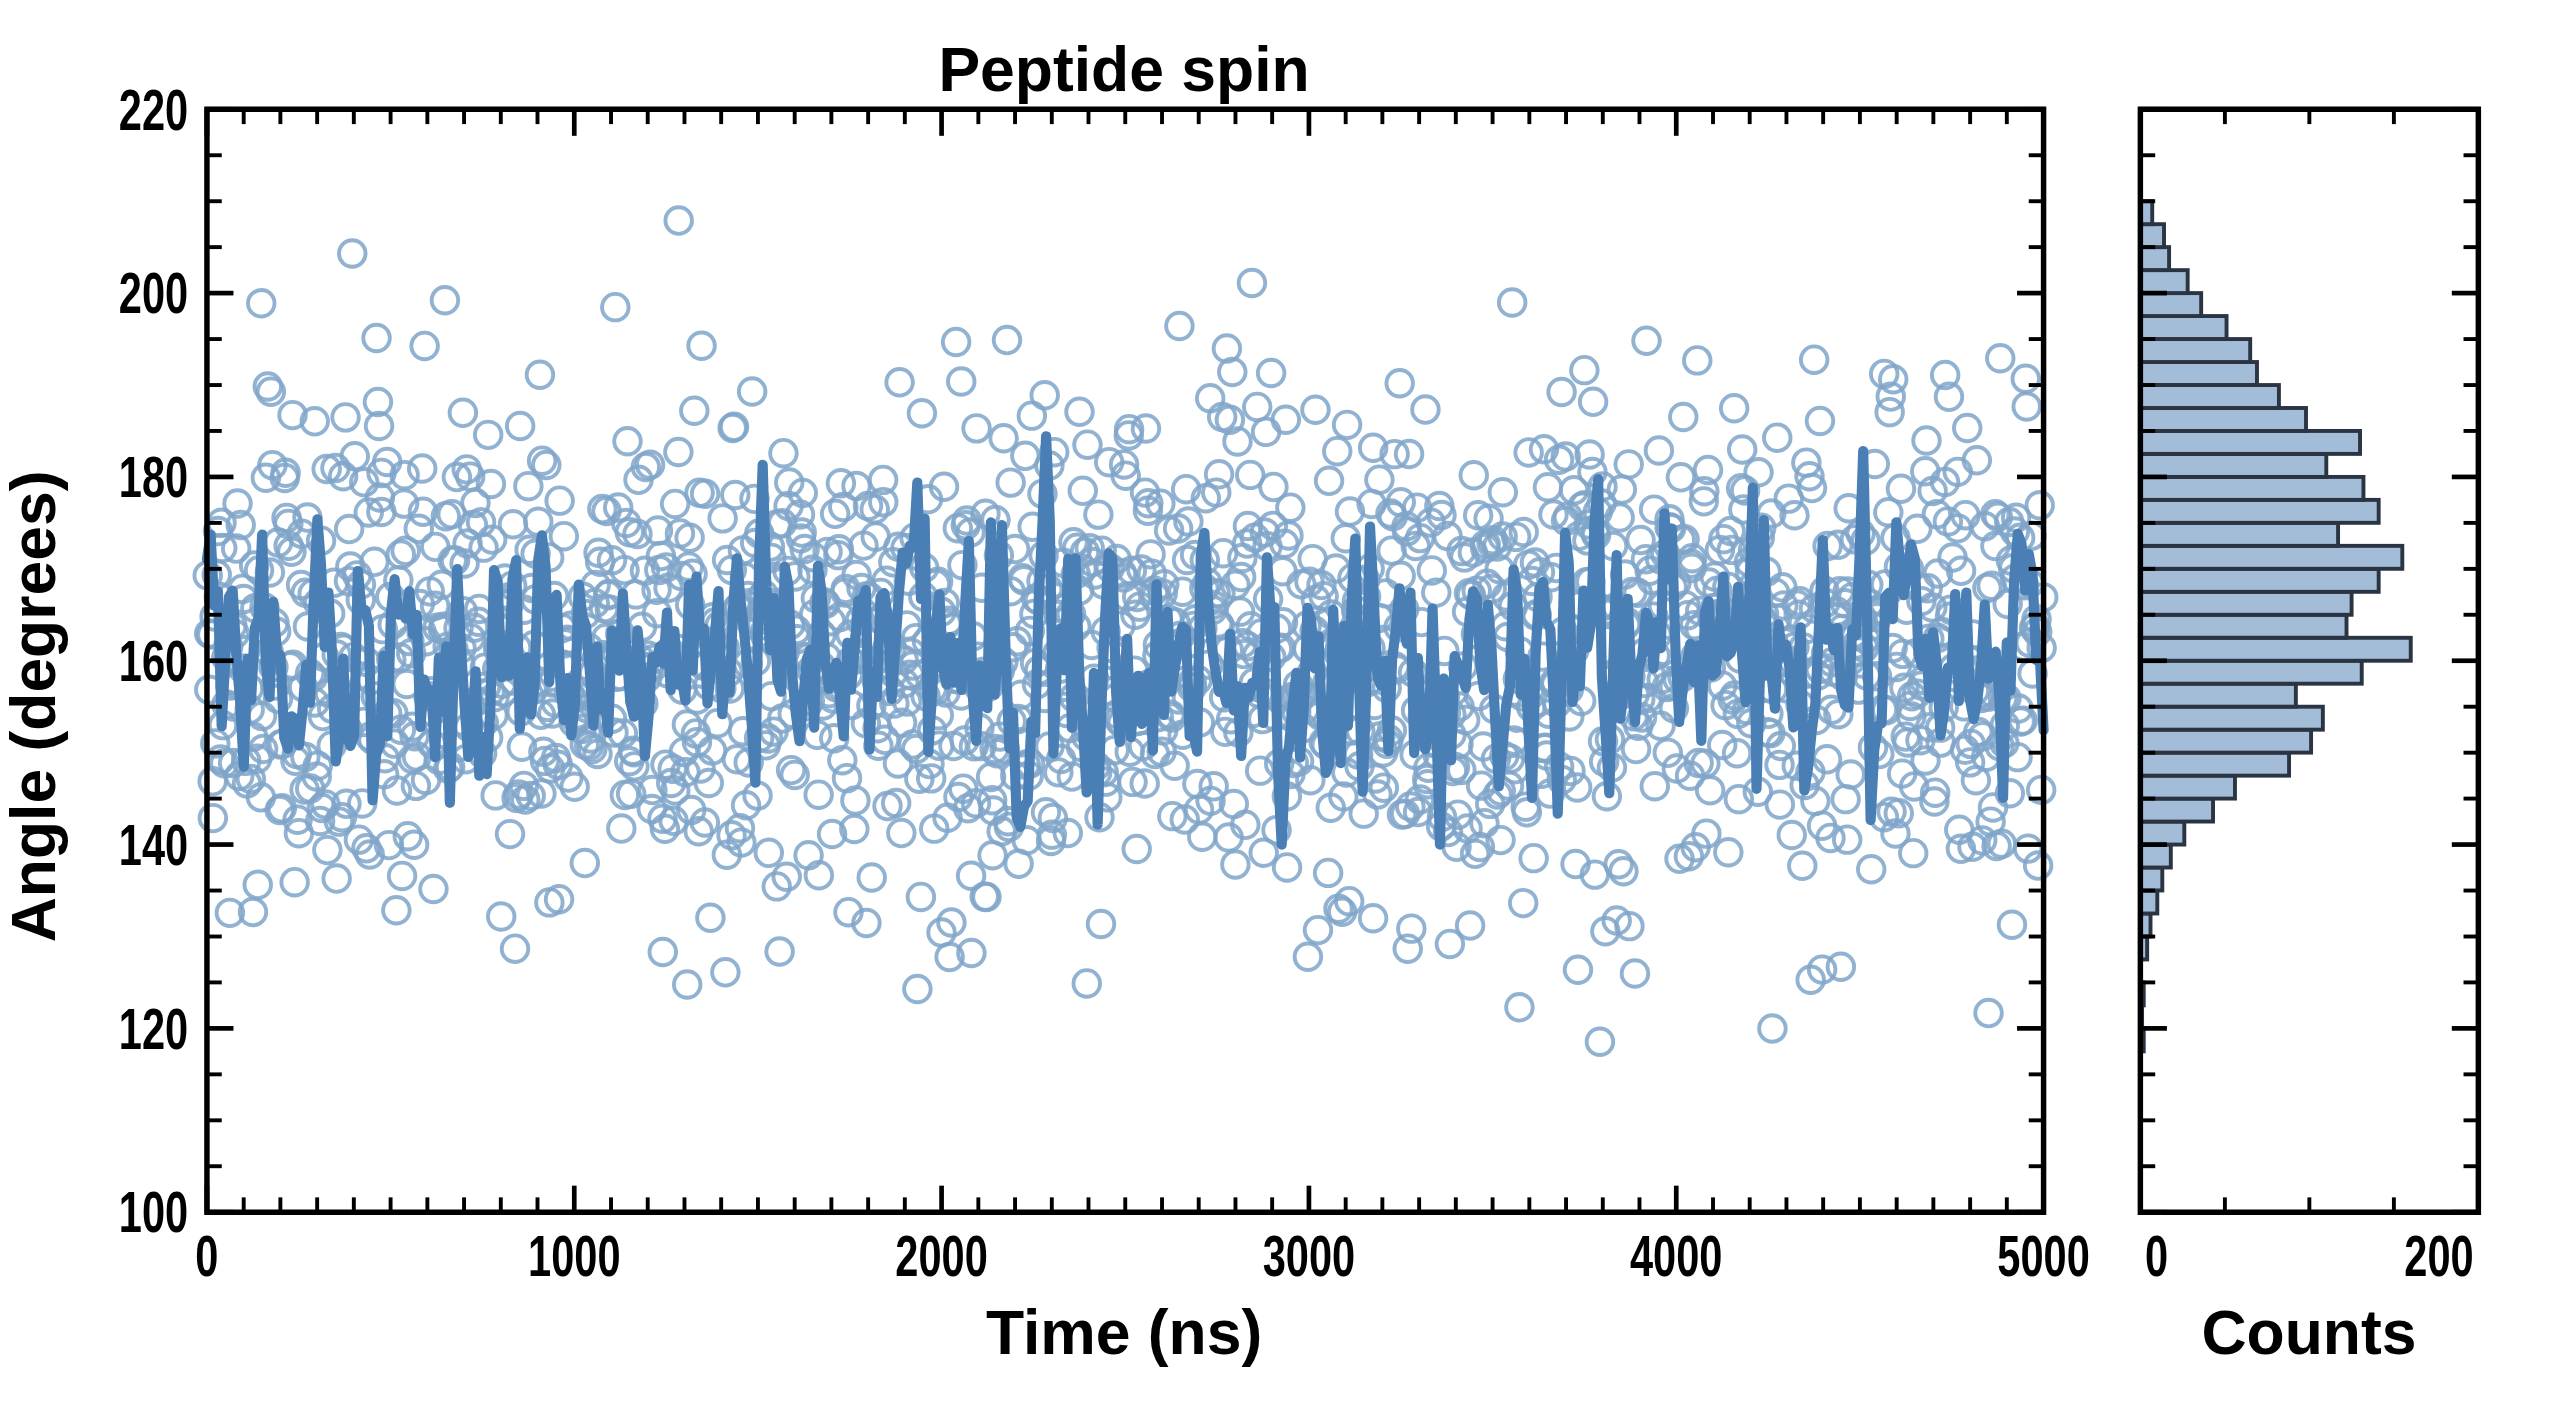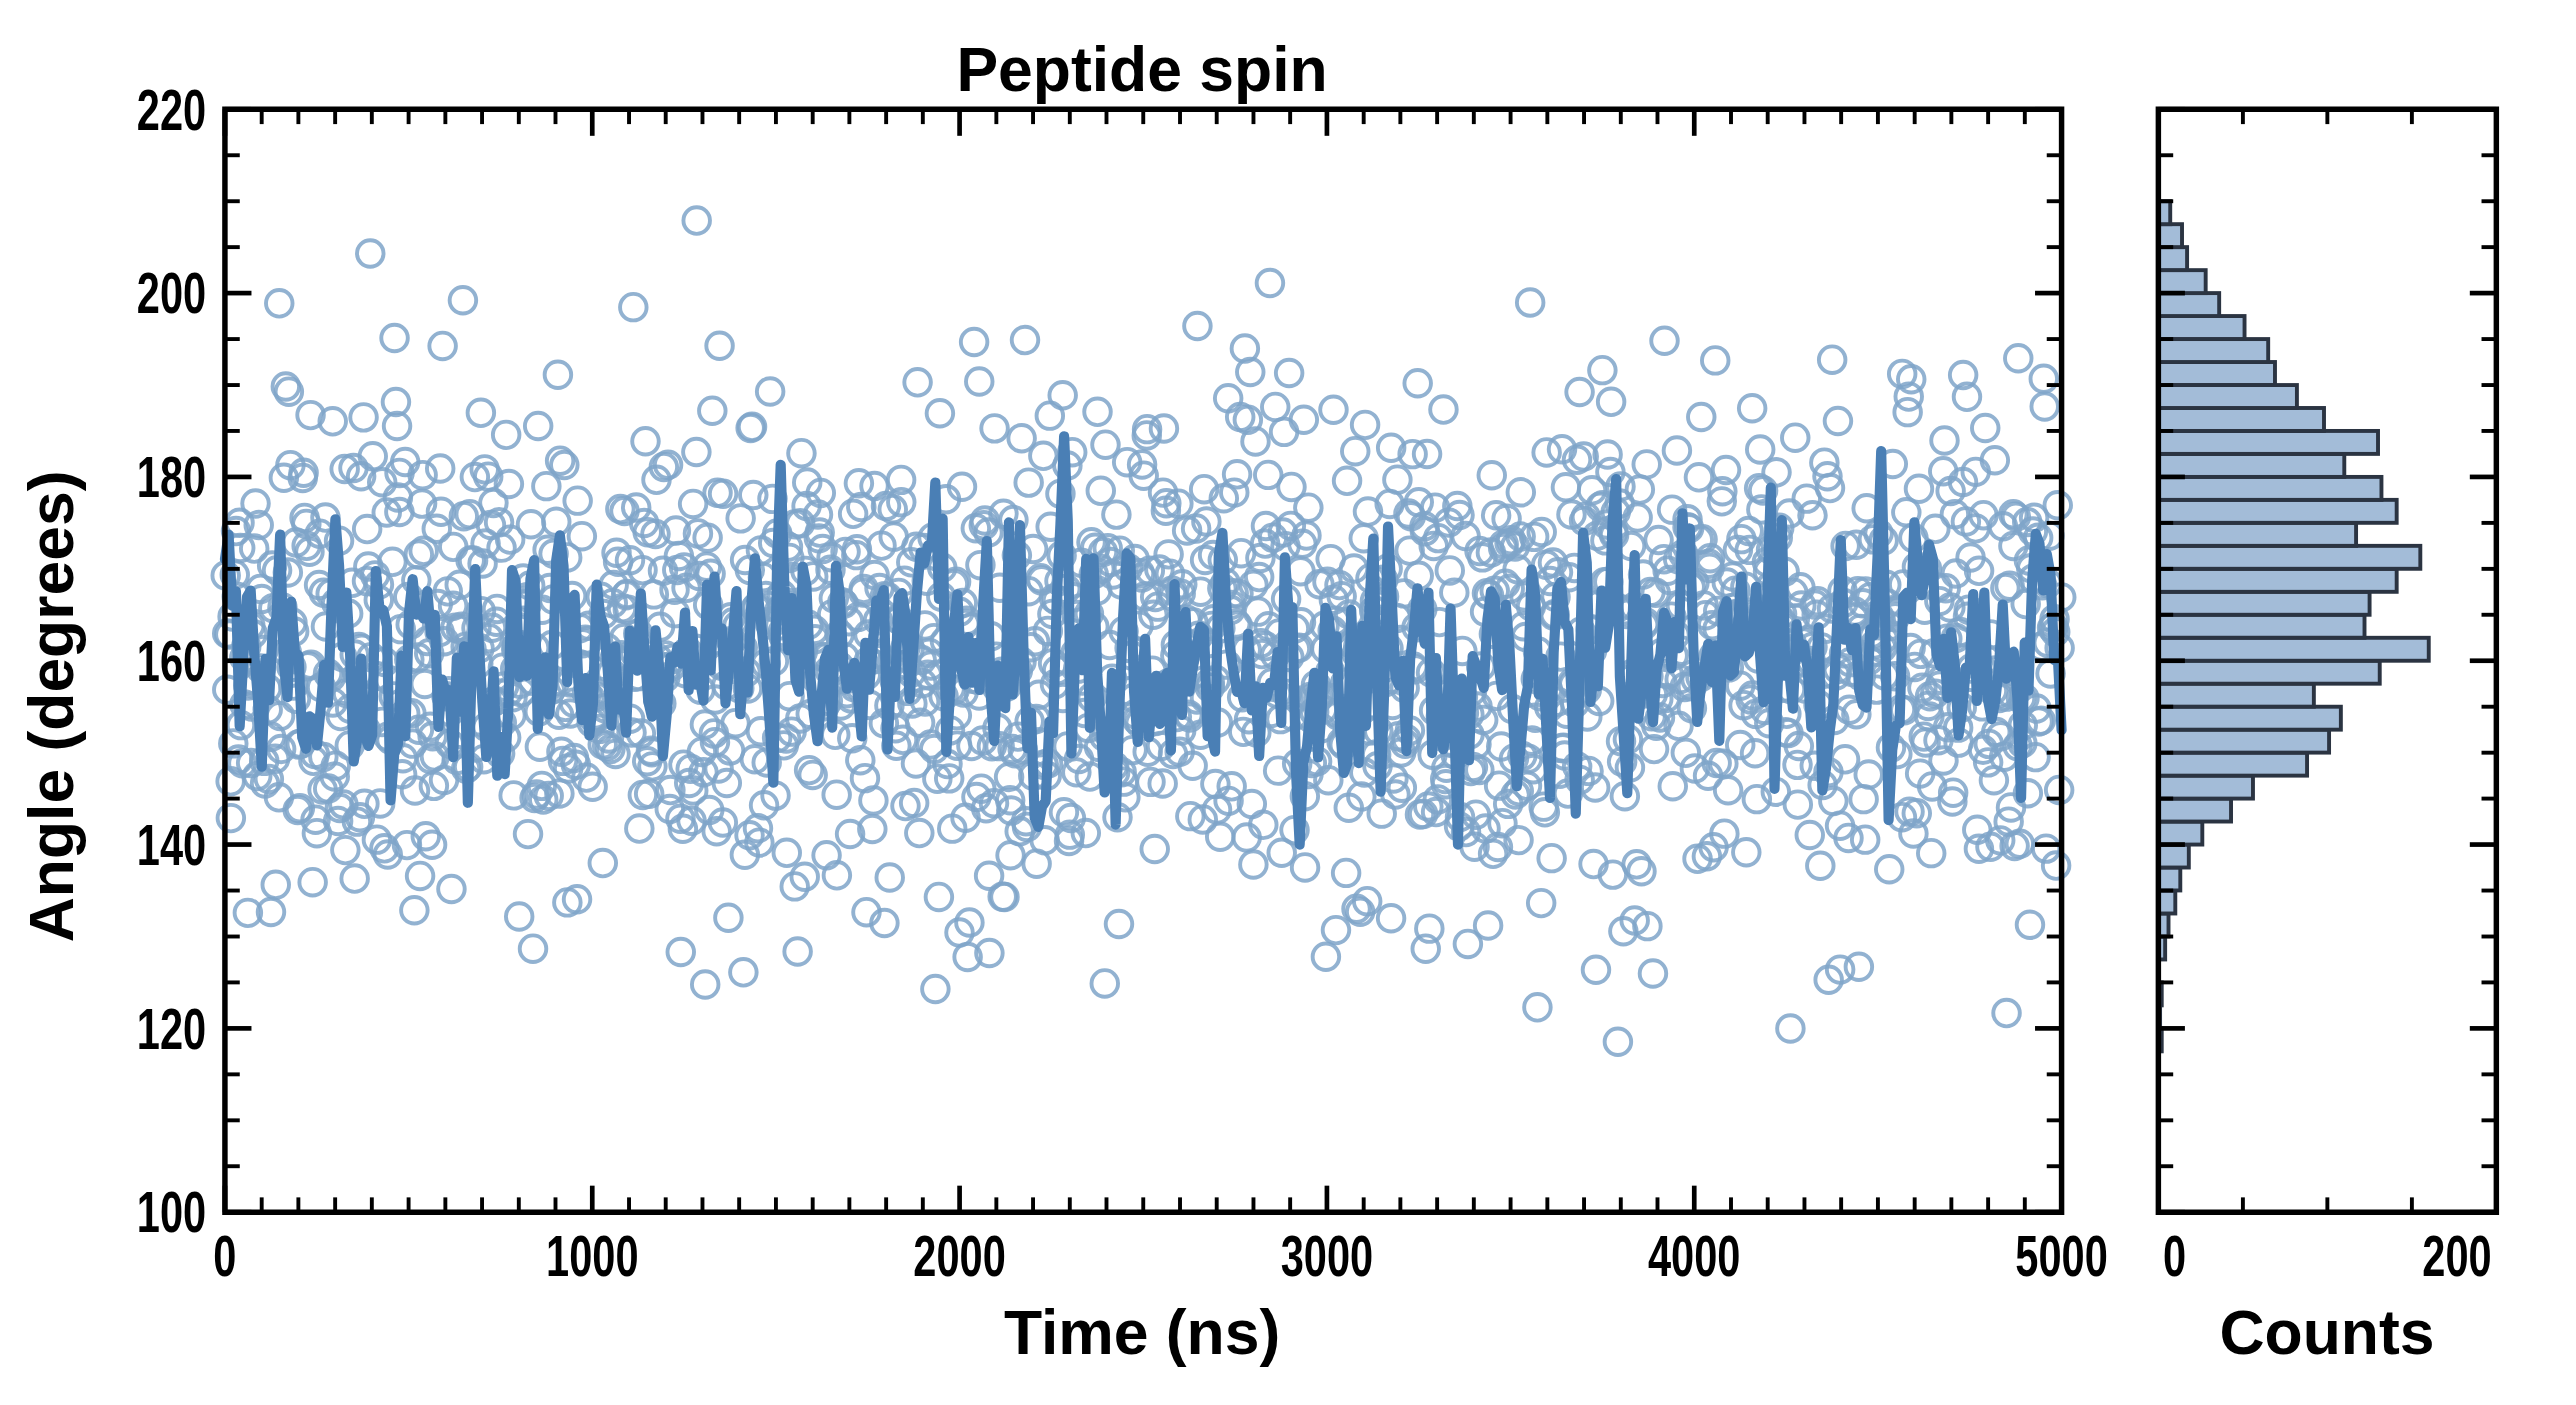--- a/index.html
+++ b/index.html
@@ -12,21 +12,20 @@
     height: 1405px;
     font-family: "Liberation Sans", sans-serif;
     overflow: hidden;
     position: relative;
   }
   #figure {
     position: absolute;
     left: 0; top: 0;
     width: 2132px;
     height: 1405px;
-    margin-left: 18px;
   }
   svg { display: block; }
   .axis-line {
     stroke: #000000;
     stroke-width: 7;
     fill: none;
     stroke-linecap: square;
   }
   .tick-major {
     stroke: #000000;

